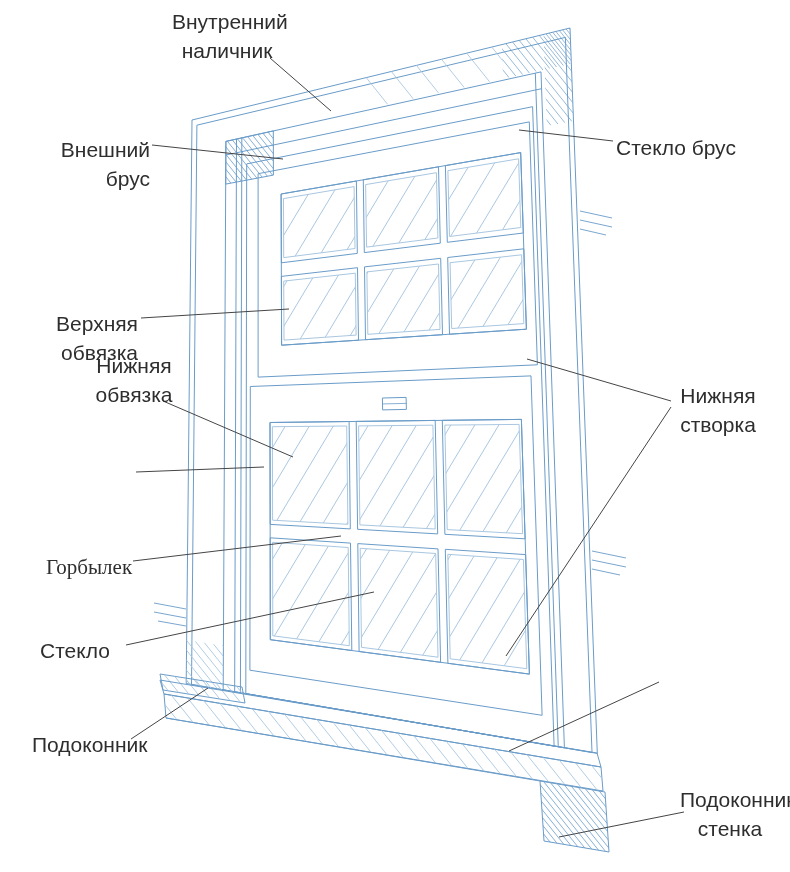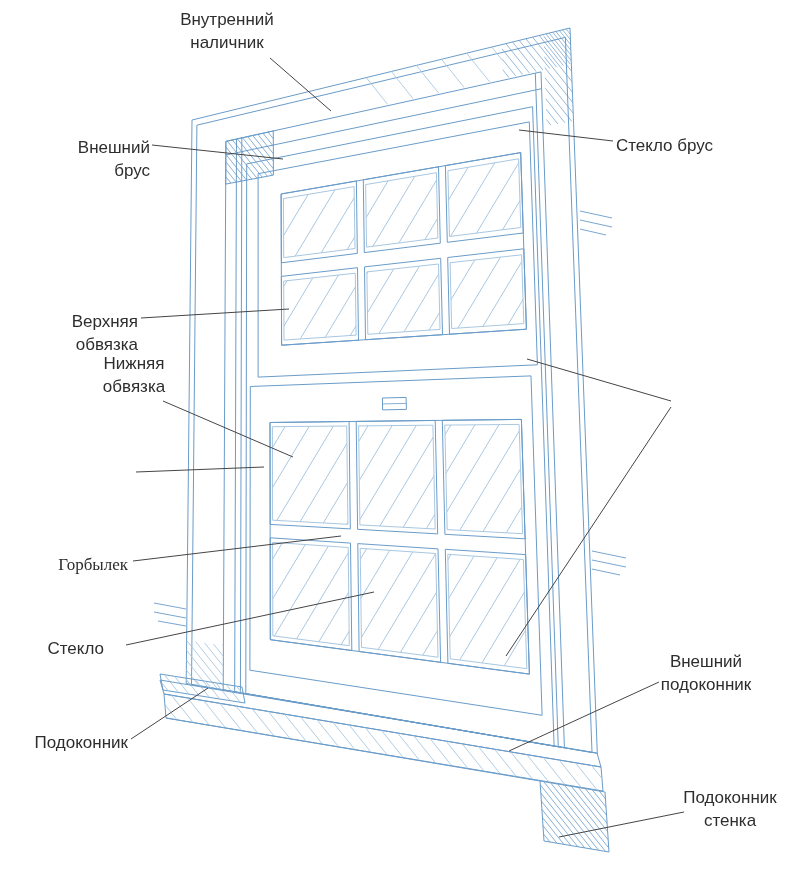--- a/index.html
+++ b/index.html
@@ -1,19 +1,19 @@
 <!DOCTYPE html>
 <html><head>
 <meta charset="utf-8">
 <style>
   html,body{margin:0;padding:0;background:#fff;}
   .stage{position:relative;width:790px;height:872px;background:#ffffff;overflow:hidden;
          font-family:"Liberation Sans",sans-serif;}
   #diagram{position:absolute;left:0;top:0;}
-  .lbl{position:absolute;font-size:17px;line-height:1.38;color:#2e2e2e;}
+  .lbl{position:absolute;font-size:21px;line-height:1.38;color:#2e2e2e;}
   .l-inner-casing{left:172px;top:8px;width:110px;text-align:center;}
   .l-top-bar{left:38px;top:136px;width:112px;text-align:right;}
   .l-side-bar{left:616px;top:134px;width:124px;text-align:left;}
   .l-top-rail{left:8px;top:310px;width:130px;text-align:right;}
   .l-bottom-rail{left:90px;top:352px;width:88px;text-align:center;}
   .l-vertical-rail{left:14px;top:456px;width:114px;text-align:center;}
   .l-muntin{left:46px;top:553px;width:82px;text-align:right;font-family:Liberation Serif, serif;}
   .l-glass{left:40px;top:637px;width:64px;text-align:right;}
   .l-sill{left:32px;top:731px;width:96px;text-align:right;}
   .l-lower-sash{left:674px;top:382px;width:88px;text-align:center;}
@@ -487,16 +487,16 @@
     </svg>
 
   <div class="lbl l-inner-casing">Внутренний наличник</div>
   <div class="lbl l-top-bar">Внешний брус</div>
   <div class="lbl l-side-bar">Стекло брус</div>
   <div class="lbl l-top-rail">Верхняя обвязка</div>
   <div class="lbl l-bottom-rail">Нижняя обвязка</div>
   <div class="lbl l-muntin">Горбылек</div>
   <div class="lbl l-glass">Стекло</div>
   <div class="lbl l-sill">Подоконник</div>
-  <div class="lbl l-outer-sill">Внешний подоконник</div>
+  <div class="lbl l-lower-sash">Нижняя створка</div>
   <div class="lbl l-sill-wall">Подоконник стенка</div>
 
 </div>
 
 </body></html>

